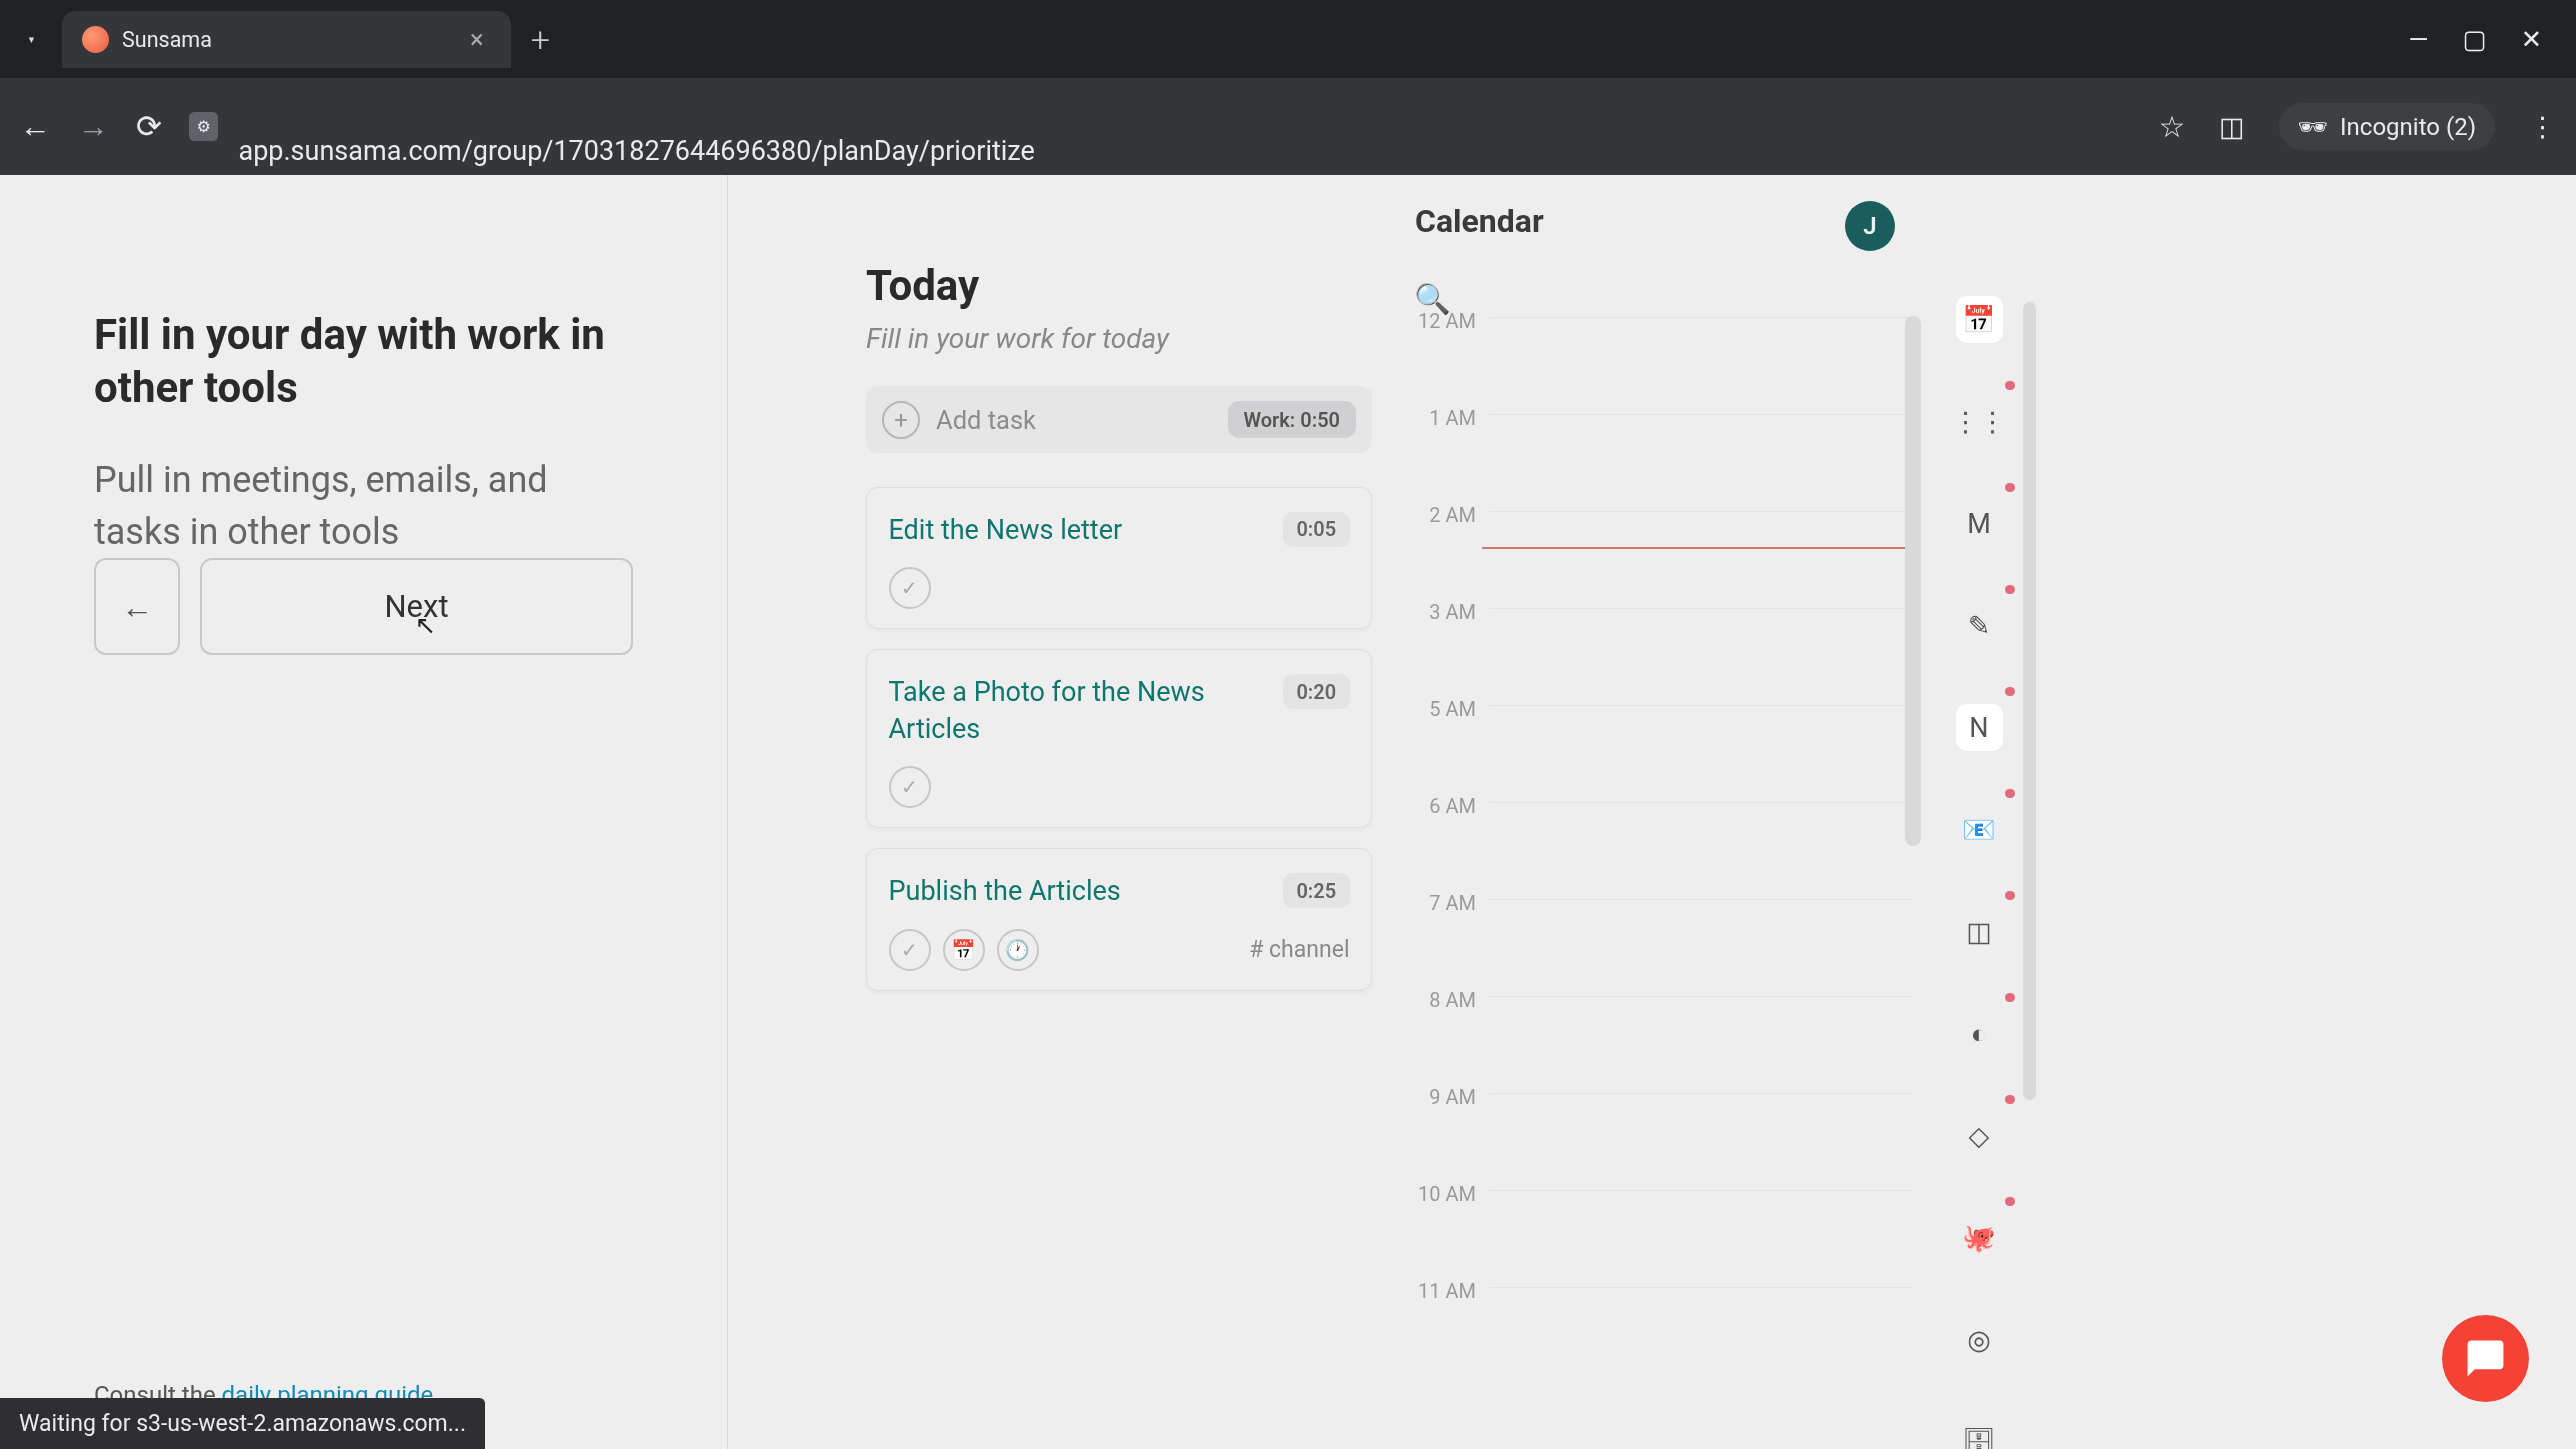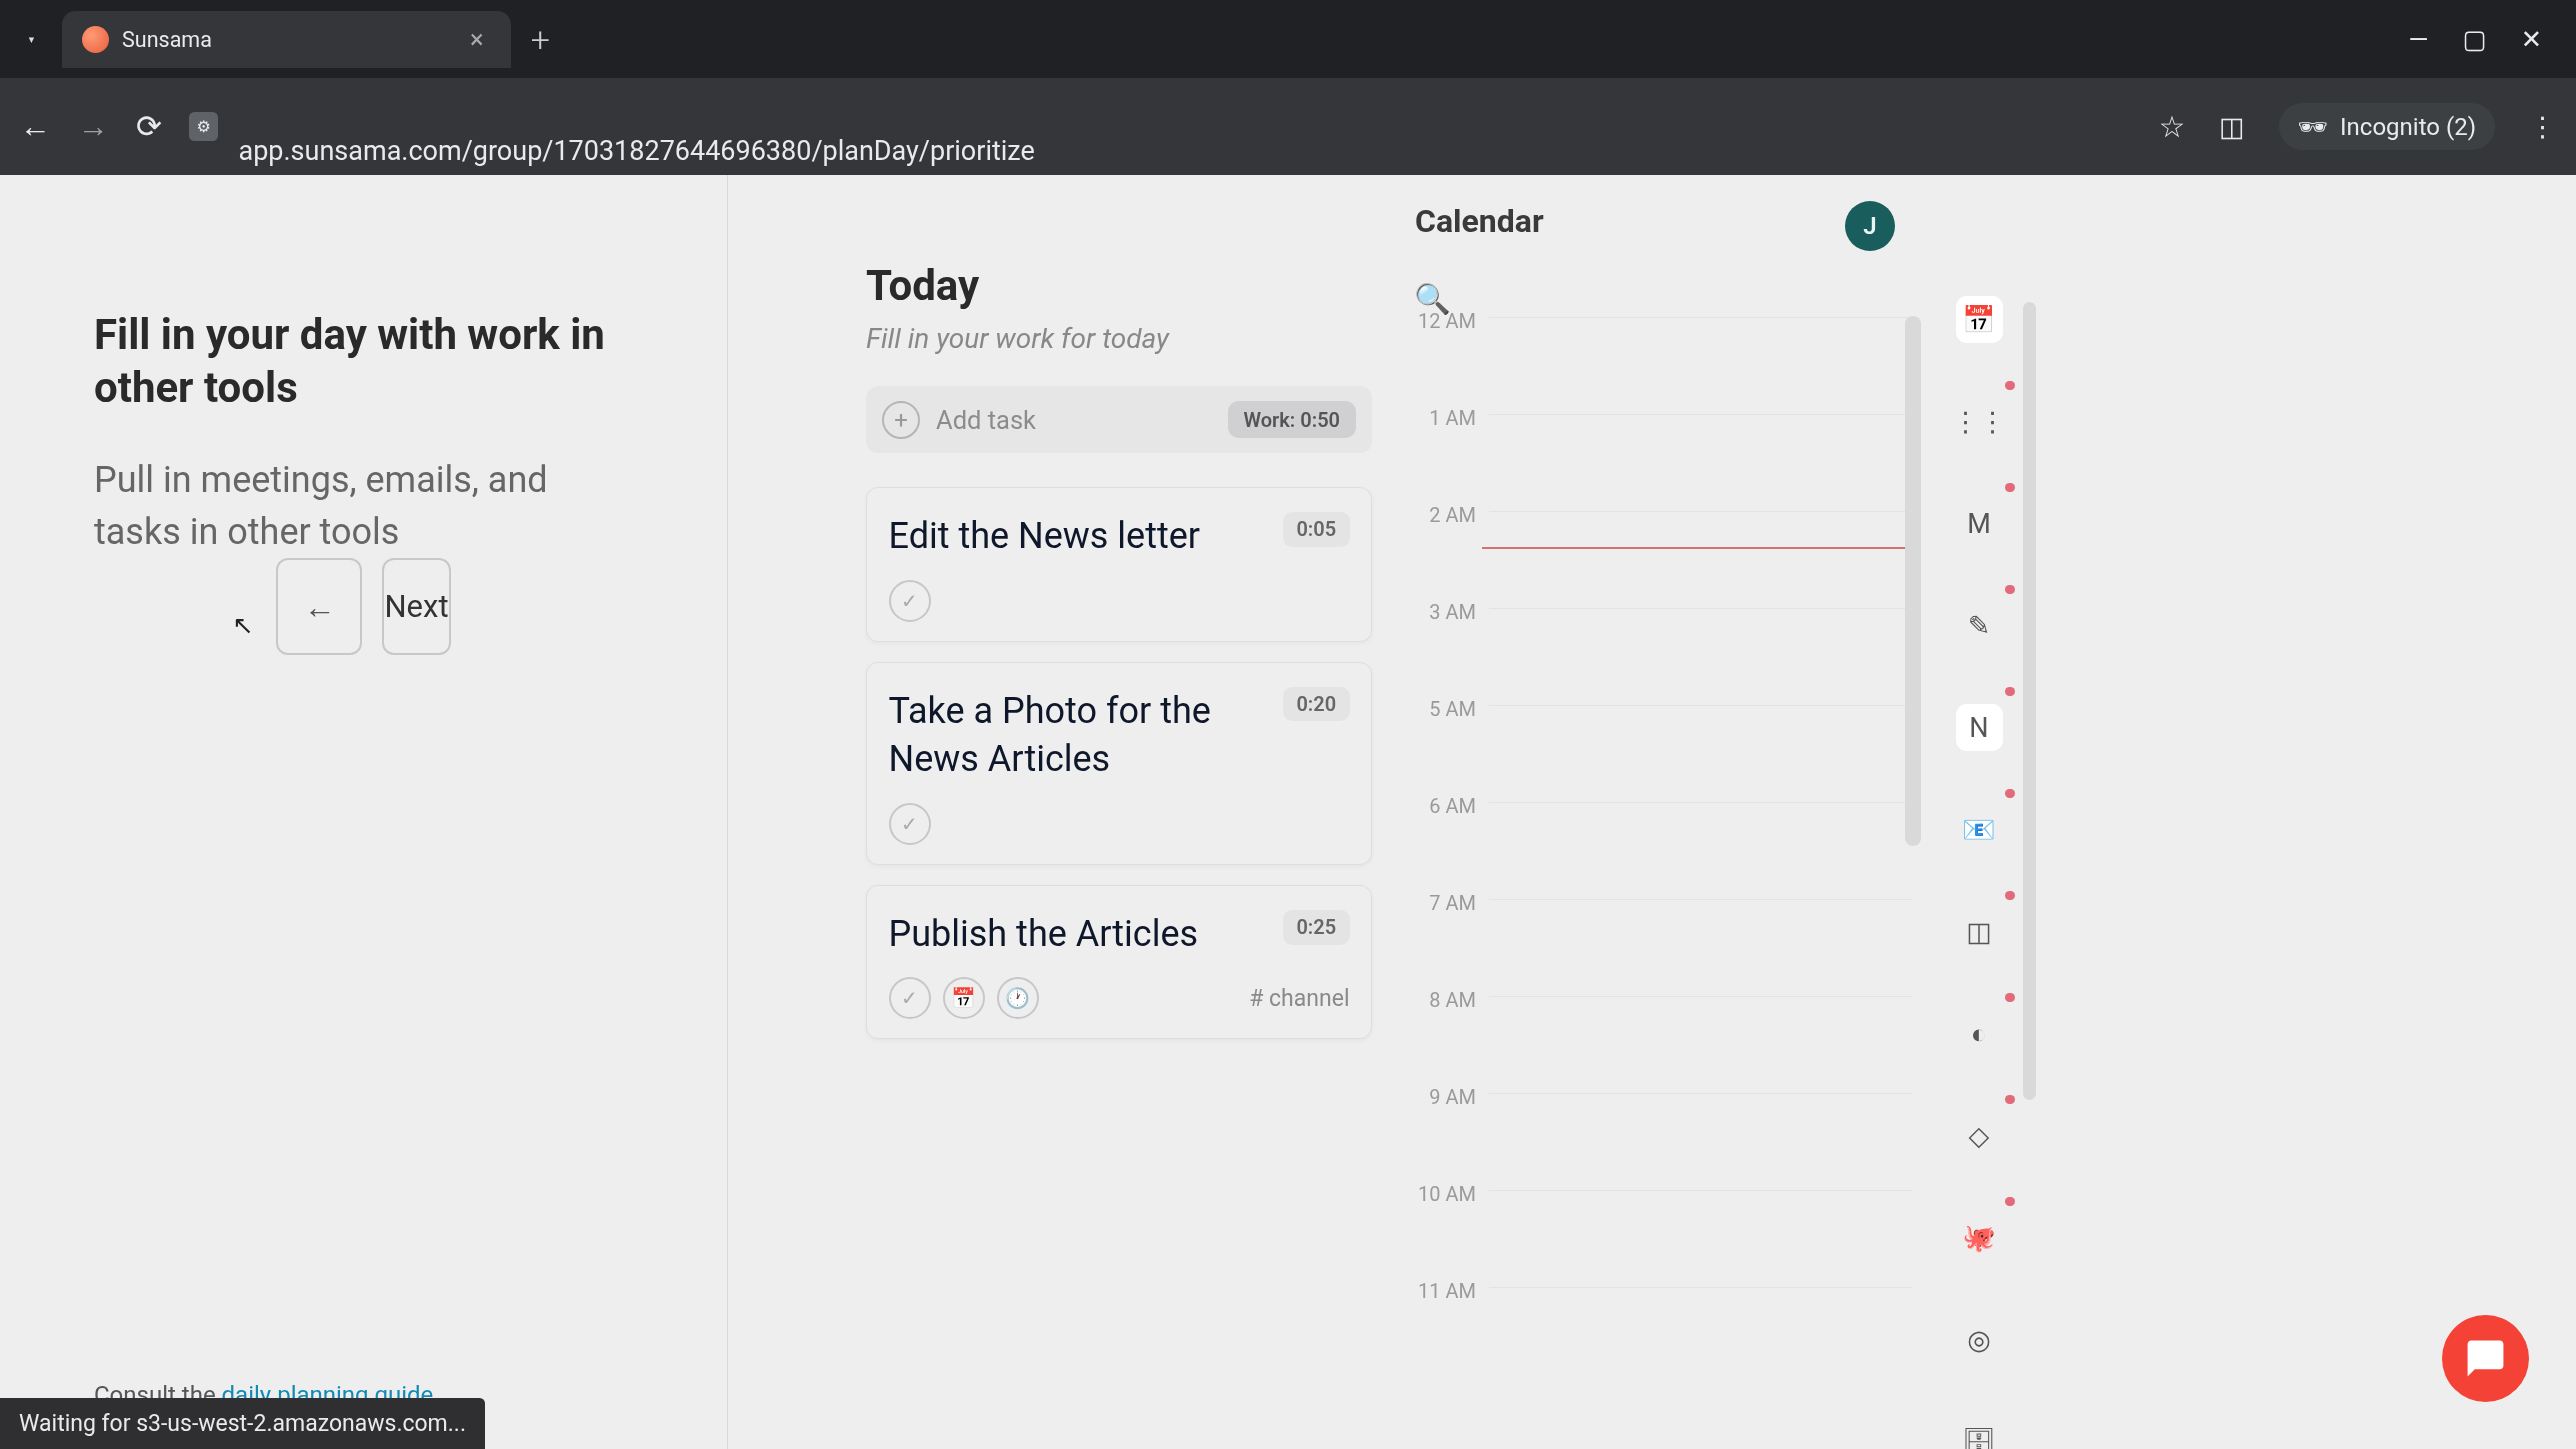--- a/index.html
+++ b/index.html
@@ -15,39 +15,39 @@
 .wc { font-size: 25.5px; }
 .address-bar { height: 97px; background: #35363a; display: flex; align-items: center; padding: 0 20px; gap: 27px; }
 .nav-btn { color: #9aa0a6; font-size: 31px; }
 .nav-btn.active { color: #e8eaed; }
 .url-area { flex: 1; display: flex; align-items: center; gap: 20px; }
 .site-settings { width: 29.5px; height: 29.5px; border-radius: 5.4px; background: #5f6368; display: flex; align-items: center; justify-content: center; color: #e8eaed; font-size: 16px; }
 .url { color: #e8eaed; font-size: 27px; margin-top: 48px; }
 .url-right { display: flex; align-items: center; gap: 34px; color: #e8eaed; }
 .incognito-chip { background: #3c4043; border-radius: 27px; padding: 9.4px 19px; display: flex; align-items: center; gap: 12px; font-size: 24px; }
 .app { height: calc(1449px - 78px - 97px); background: #eeeeef; display: flex; position: relative; }
-.left-panel { width: 728px; height: 100%; border-right: 1.3px solid #d8d8da; padding: 134px 94px 54px 94px; display: flex; flex-direction: column; position: relative; align-items: center; }
+.left-panel { width: 728px; height: 100%; border-right: 1.3px solid #d8d8da; padding: 134px 94px 54px 94px; display: flex; flex-direction: column; position: relative; }
 .left-title { font-size: 42px; font-weight: 700; color: #2a2a2a; line-height: 1.25; margin-bottom: 40px; }
 .left-sub { font-size: 36px; color: #666; line-height: 1.45; }
 .btn-row { display: flex; gap: 20px; align-items: stretch; }
 .back-btn { width: 86px; height: 97px; border: 2px solid #c8c8ca; border-radius: 12px; display: flex; align-items: center; justify-content: center; color: #555; font-size: 32px; background: #eeeeef; }
 .next-btn { flex: 1; height: 97px; border: 2px solid #c8c8ca; border-radius: 12px; display: flex; align-items: center; justify-content: center; color: #333; font-size: 31px; background: #eeeeef; position: relative; }
 .cursor { position: absolute; right: 195px; top: 50px; font-size: 25.5px; color: #222; }
 .guide-line { position: absolute; bottom: 40px; left: 94px; font-size: 24px; color: #555; }
 .guide-link { color: #128ab3; }
 .center-panel { flex: 1; padding: 86px 67px 27px 138px; }
 .center-title { font-size: 42px; font-weight: 700; color: #2a2a2a; margin-bottom: 12px; }
 .center-sub { font-size: 28px; font-style: italic; color: #888; margin-bottom: 31px; }
 .add-task-row { width: 506px; height: 67px; background: #e6e6e6; border-radius: 12px; display: flex; align-items: center; padding: 0 16px; gap: 16px; margin-bottom: 34px; }
 .add-icon { width: 38px; height: 38px; border-radius: 50%; border: 2px solid #b5b5b7; display: flex; align-items: center; justify-content: center; color: #999; font-size: 24px; }
 .add-label { color: #8c8c8c; font-size: 25.5px; flex: 1; }
 .work-badge { background: #d0d0d2; border-radius: 10.7px; padding: 6.7px 16px; font-size: 20px; color: #555; font-weight: 600; }
 .task-card { width: 506px; background: #eeeeef; border: 1.3px solid #dedede; border-radius: 12px; padding: 24px 21.5px 19px 21.5px; margin-bottom: 20px; box-shadow: 0 1.3px 4px rgba(0,0,0,0.04); }
 .task-head { display: flex; align-items: flex-start; gap: 14.8px; }
-.task-title { font-size: 36px; color: #0f172a; flex: 1; line-height: 1.35; }
+.task-title { font-size: 27px; color: #0f766e; flex: 1; line-height: 1.35; }
 .time-badge { background: #e4e4e5; border-radius: 9.4px; padding: 5.4px 13.4px; font-size: 20px; color: #666; font-weight: 600; flex-shrink: 0; }
 .task-foot { display: flex; align-items: center; gap: 12px; margin-top: 19px; }
 .mini-btn { width: 42px; height: 42px; border-radius: 50%; border: 2px solid #c7c7c9; display: flex; align-items: center; justify-content: center; color: #aaa; font-size: 20px; }
 .channel-tag { margin-left: auto; color: #8a8a8a; font-size: 23px; }
 .calendar-header { position: absolute; left: 1415px; top: 27px; font-size: 32px; font-weight: 700; color: #3a3a3a; }
 .avatar { position: absolute; left: 1845px; top: 25.5px; width: 50px; height: 50px; border-radius: 50%; background: #1a5d5d; color: #e9f5f5; display: flex; align-items: center; justify-content: center; font-size: 24px; font-weight: 600; }
 .zoom-icon { position: absolute; left: 1414px; top: 107px; color: #b0b0b0; font-size: 29.5px; }
 .calendar-grid { position: absolute; left: 1395px; top: 134px; width: 517px; height: 1140px; }
 .hour-row { height: 97px; display: flex; align-items: flex-start; }
 .hour-label { width: 81px; text-align: right; font-size: 20px; color: #9a9a9a; padding-top: -4px; }

